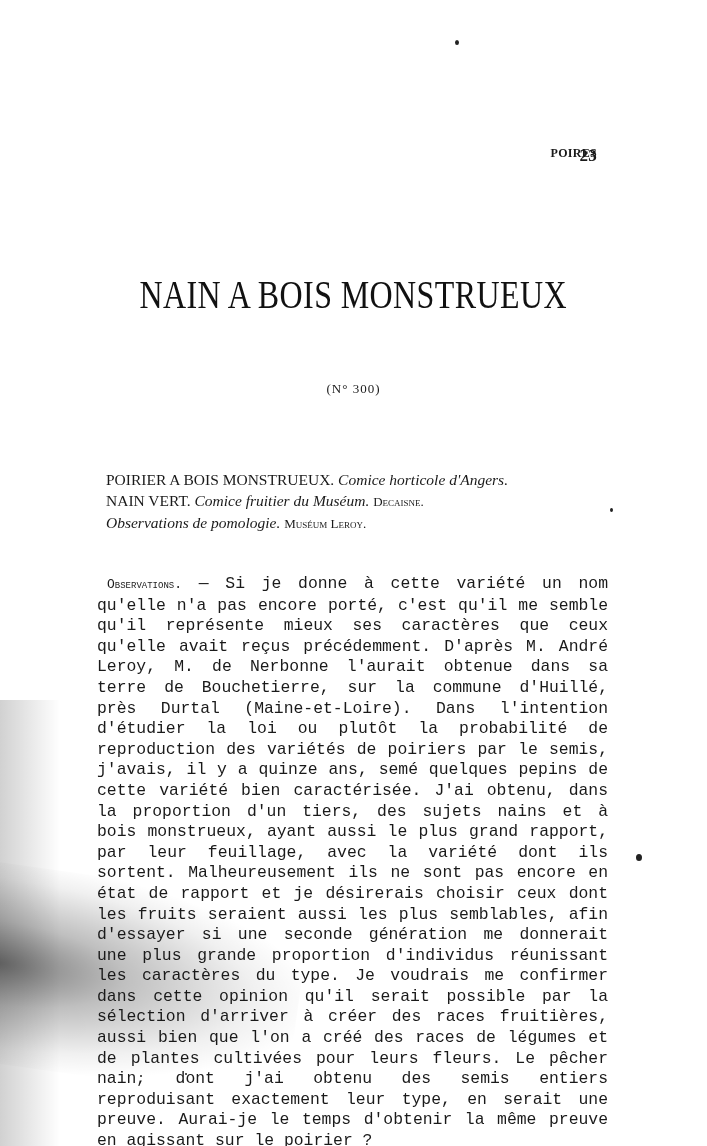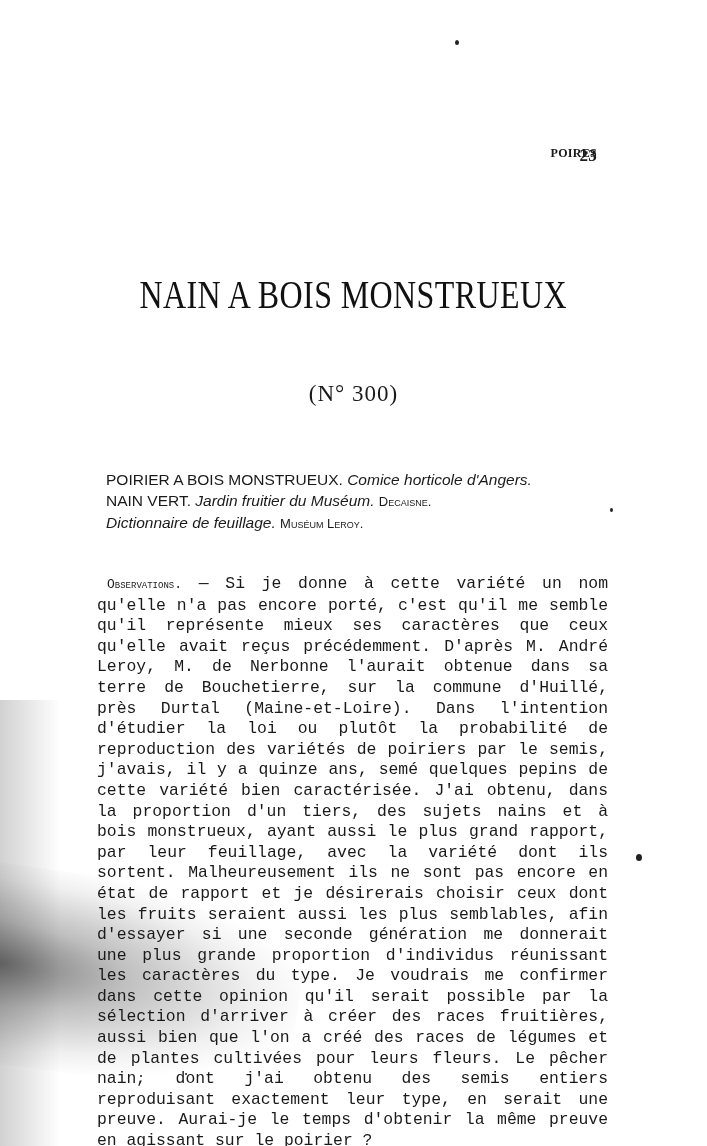--- a/index.html
+++ b/index.html
@@ -16,25 +16,25 @@
   }
   .running-head .page-num { position:absolute; right:0; top:0; font-size:17px; }
   .title {
     position:absolute; top:272px; left:0; width:707px; text-align:center;
     font-family:"Liberation Serif", serif; font-size:39px; font-weight:normal;
     letter-spacing:0.5px; transform:scaleX(0.82); transform-origin:352px 0;
     color:#111;
   }
   .number {
     position:absolute; top:381px; left:0; width:707px; text-align:center;
-    font-family:"Liberation Serif", serif; font-size:23px; letter-spacing:1px;
+    font-family:"Liberation Serif", serif; font-size:13px; letter-spacing:1px;
   }
   .synonyms {
     position:absolute; top:469px; left:106px; width:470px;
-    font-family:Liberation Sans, sans-serif; font-size:15.5px; line-height:21px;
+    font-family:Liberation Serif, serif; font-size:15.5px; line-height:21px;
   }
   .synonyms i { font-style:italic; }
   .sc { font-variant:small-caps; font-size:13px; }
   .body-text {
     position:absolute; top:574px; left:97px; width:511px;
     font-family:Liberation Mono, monospace; font-size:16.4px; line-height:20.6px;
     text-align:justify; text-indent:10px; hyphens:none;
   }
   .speck { position:absolute; background:#222; border-radius:50%; }
   .smudge {
@@ -67,22 +67,22 @@
 
 <div class="number">(N° 300)</div>
 
 <div class="synonyms">
   <div>
     <span>POIRIER A BOIS MONSTRUEUX.</span>
     <i>Comice horticole d'Angers.</i>
   </div>
   <div>
     <span>NAIN VERT.</span>
-    <i>Jardin fruitier du Muséum.</i>
+    <i>Comice fruitier du Muséum.</i>
     <span class="sc">Decaisne.</span>
   </div>
   <div>
-    <i>Dictionnaire de feuillage.</i>
+    <i>Observations de pomologie.</i>
     <span class="sc">Muséum Leroy.</span>
   </div>
 </div>
 
 <div class="body-text"><span class="sc">Observations.</span><span> — </span><span>Si je donne à cette variété un nom qu'elle n'a pas encore porté, c'est qu'il me semble qu'il représente mieux ses caractères que ceux qu'elle avait reçus précédemment. D'après M. André Leroy, M. de Nerbonne l'aurait obtenue dans sa terre de Bouchetierre, sur la commune d'Huillé, près Durtal (Maine-et-Loire). Dans l'intention d'étudier la loi ou plutôt la probabilité de reproduction des variétés de poiriers par le semis, j'avais, il y a quinze ans, semé quelques pepins de cette variété bien caractérisée. J'ai obtenu, dans la proportion d'un tiers, des sujets nains et à bois monstrueux, ayant aussi le plus grand rapport, par leur feuillage, avec la variété dont ils sortent. Malheureusement ils ne sont pas encore en état de rapport et je désirerais choisir ceux dont les fruits seraient aussi les plus semblables, afin d'essayer si une seconde génération me donnerait une plus grande proportion d'individus réunissant les caractères du type. Je voudrais me confirmer dans cette opinion qu'il serait possible par la sélection d'arriver à créer des races fruitières, aussi bien que l'on a créé des races de légumes et de plantes cultivées pour leurs fleurs. Le pêcher nain, dont j'ai obtenu des semis entiers reproduisant exactement leur type, en serait une preuve. Aurai-je le temps d'obtenir la même preuve en agissant sur le poirier ?</span></div>
 
 </body></html>

